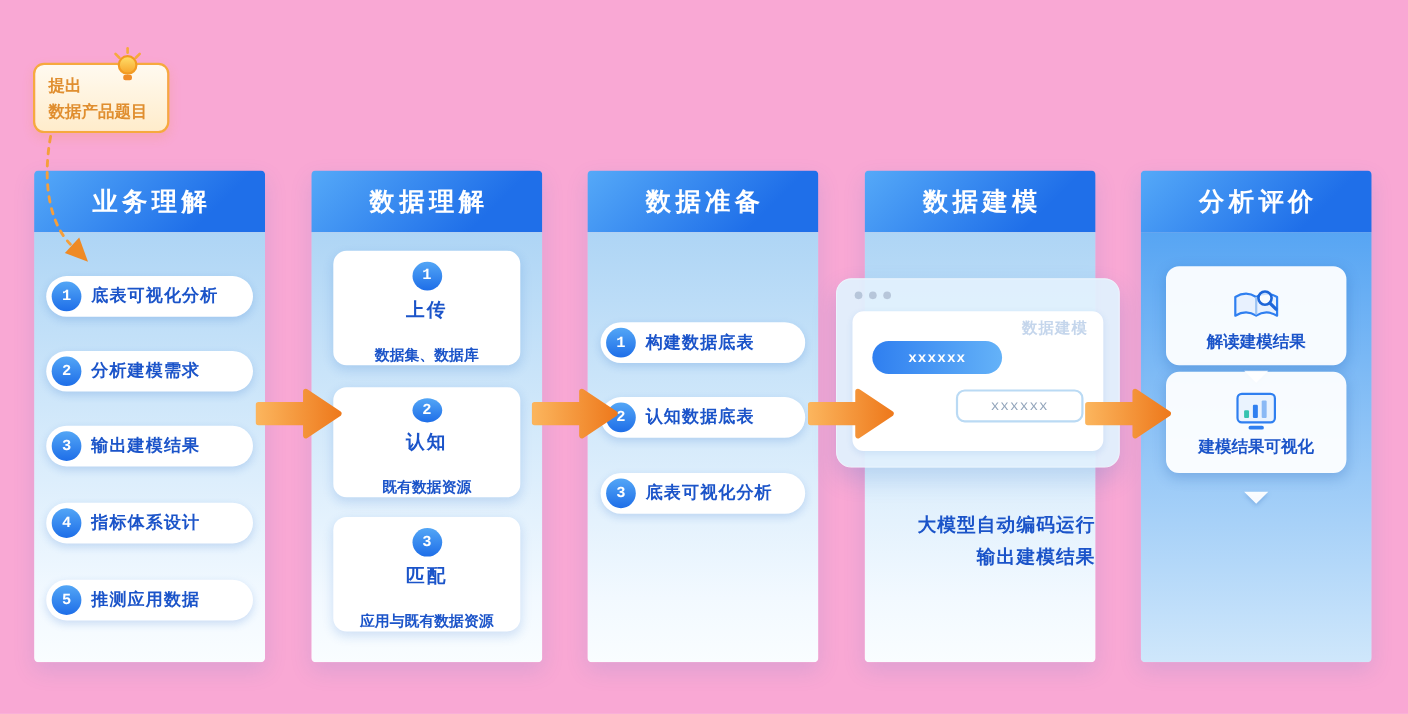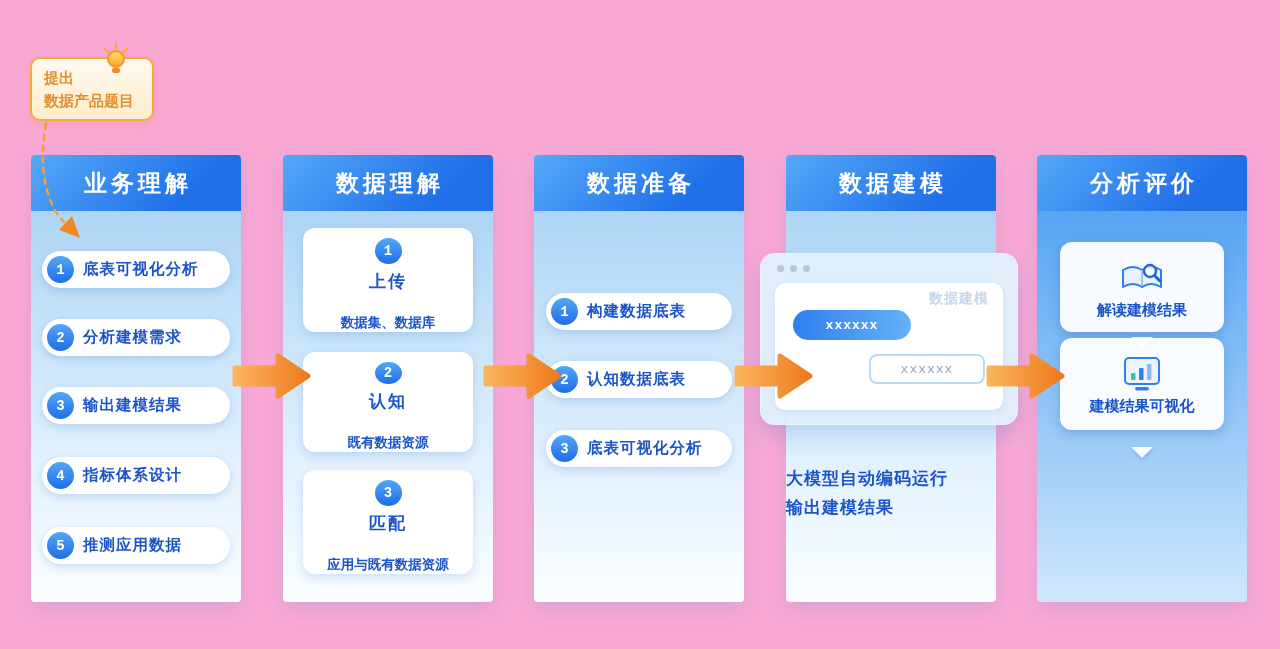--- a/index.html
+++ b/index.html
@@ -43,21 +43,21 @@
   .dot{width:7px;height:7px;border-radius:50%;background:#b7c6da;}
   .browser-panel{position:absolute;left:14px;top:29px;right:14px;bottom:14px;background:#fff;
       border-radius:10px;box-shadow:0 2px 6px rgba(40,110,200,0.10);}
   .panel-label{position:absolute;right:14px;top:7px;color:#c5d6ec;font-weight:700;font-size:14px;letter-spacing:1px;}
   .mock-button{position:absolute;left:18px;top:27px;width:118px;height:30px;border-radius:15px;
       background:linear-gradient(90deg,#2f7ff0,#64b2f8);color:#fff;font-size:13px;font-weight:600;
       display:flex;align-items:center;justify-content:center;letter-spacing:1px;}
   .mock-input{position:absolute;left:94px;top:71px;width:116px;height:30px;border-radius:8px;
       background:#fff;border:2px solid #badaf4;color:#93a5bb;font-size:13px;letter-spacing:1px;
       display:flex;align-items:center;justify-content:center;box-sizing:border-box;}
-  .caption{position:absolute;left:786px;top:466px;width:210px;text-align:left;z-index:2;
+  .caption{position:absolute;left:786px;top:466px;width:210px;text-align:right;z-index:2;
       color:#1b54c9;font-size:17px;font-weight:700;line-height:1.7;letter-spacing:1px;}
   
   .card5{position:absolute;left:23px;width:164px;background:rgba(255,255,255,0.94);border-radius:12px;
       box-shadow:0 4px 12px rgba(20,80,170,0.25);display:flex;flex-direction:column;align-items:center;
       padding-top:17px;box-sizing:border-box;}
   .card5-label{font-size:15px;font-weight:700;color:#1b54c9;margin-top:4px;white-space:nowrap;}
   .r1{top:31px;height:90px}.r2{top:127px;height:92px}.r3{top:249px;height:92px}
   .down-arrow{position:absolute;left:50%;transform:translateX(-50%);width:0;height:0;
       border-left:11px solid transparent;border-right:11px solid transparent;
       border-top:11px solid rgba(255,255,255,0.95);filter:drop-shadow(0 2px 2px rgba(20,80,170,0.25));}

